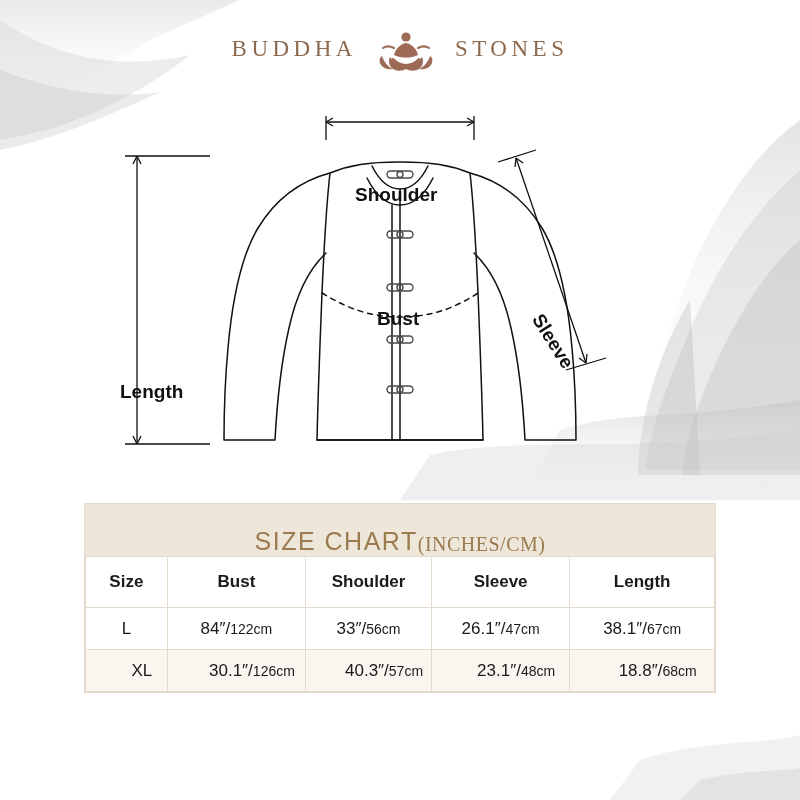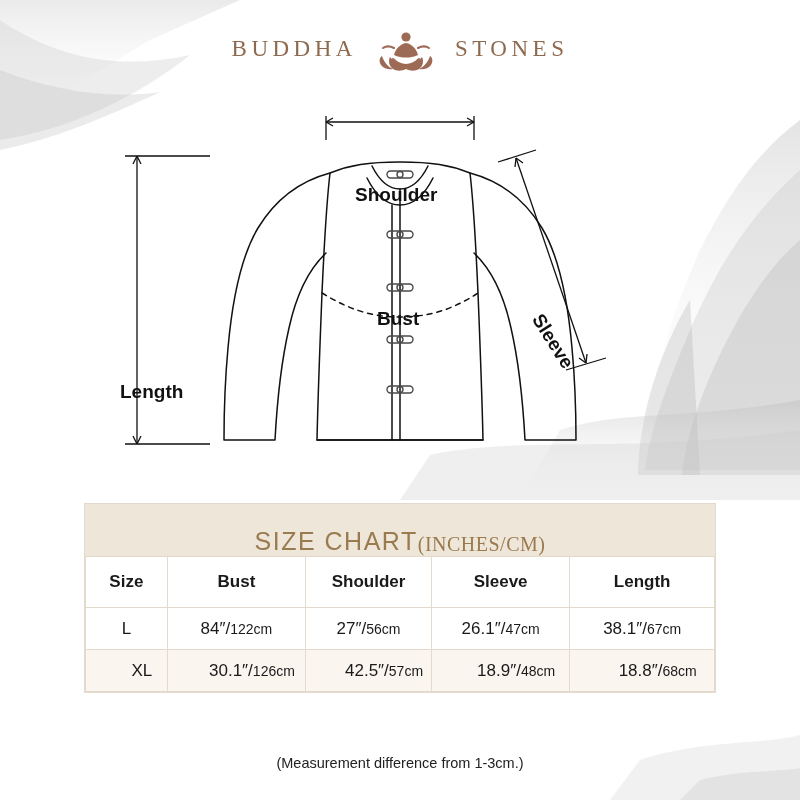--- a/index.html
+++ b/index.html
@@ -298,29 +298,28 @@
           <th>Bust</th>
           <th>Shoulder</th>
           <th>Sleeve</th>
           <th>Length</th>
         </tr>
       </thead>
       <tbody>
         <tr>
           <td>L</td>
           <td><span>84″/</span><span class="unit">122cm</span></td>
-          <td><span>27″/</span><span class="unit">56cm</span></td>
+          <td><span>33″/</span><span class="unit">56cm</span></td>
           <td><span>26.1″/</span><span class="unit">47cm</span></td>
           <td><span>38.1″/</span><span class="unit">67cm</span></td>
         </tr>
         <tr class="alt">
           <td>XL</td>
           <td><span>30.1″/</span><span class="unit">126cm</span></td>
-          <td><span>42.5″/</span><span class="unit">57cm</span></td>
-          <td><span>18.9″/</span><span class="unit">48cm</span></td>
+          <td><span>40.3″/</span><span class="unit">57cm</span></td>
+          <td><span>23.1″/</span><span class="unit">48cm</span></td>
           <td><span>18.8″/</span><span class="unit">68cm</span></td>
         </tr>
       </tbody>
     </table>
   </div>
 
-  <div class="note">(Measurement difference from 1-3cm.)</div>
 </div>
 
 </body></html>

